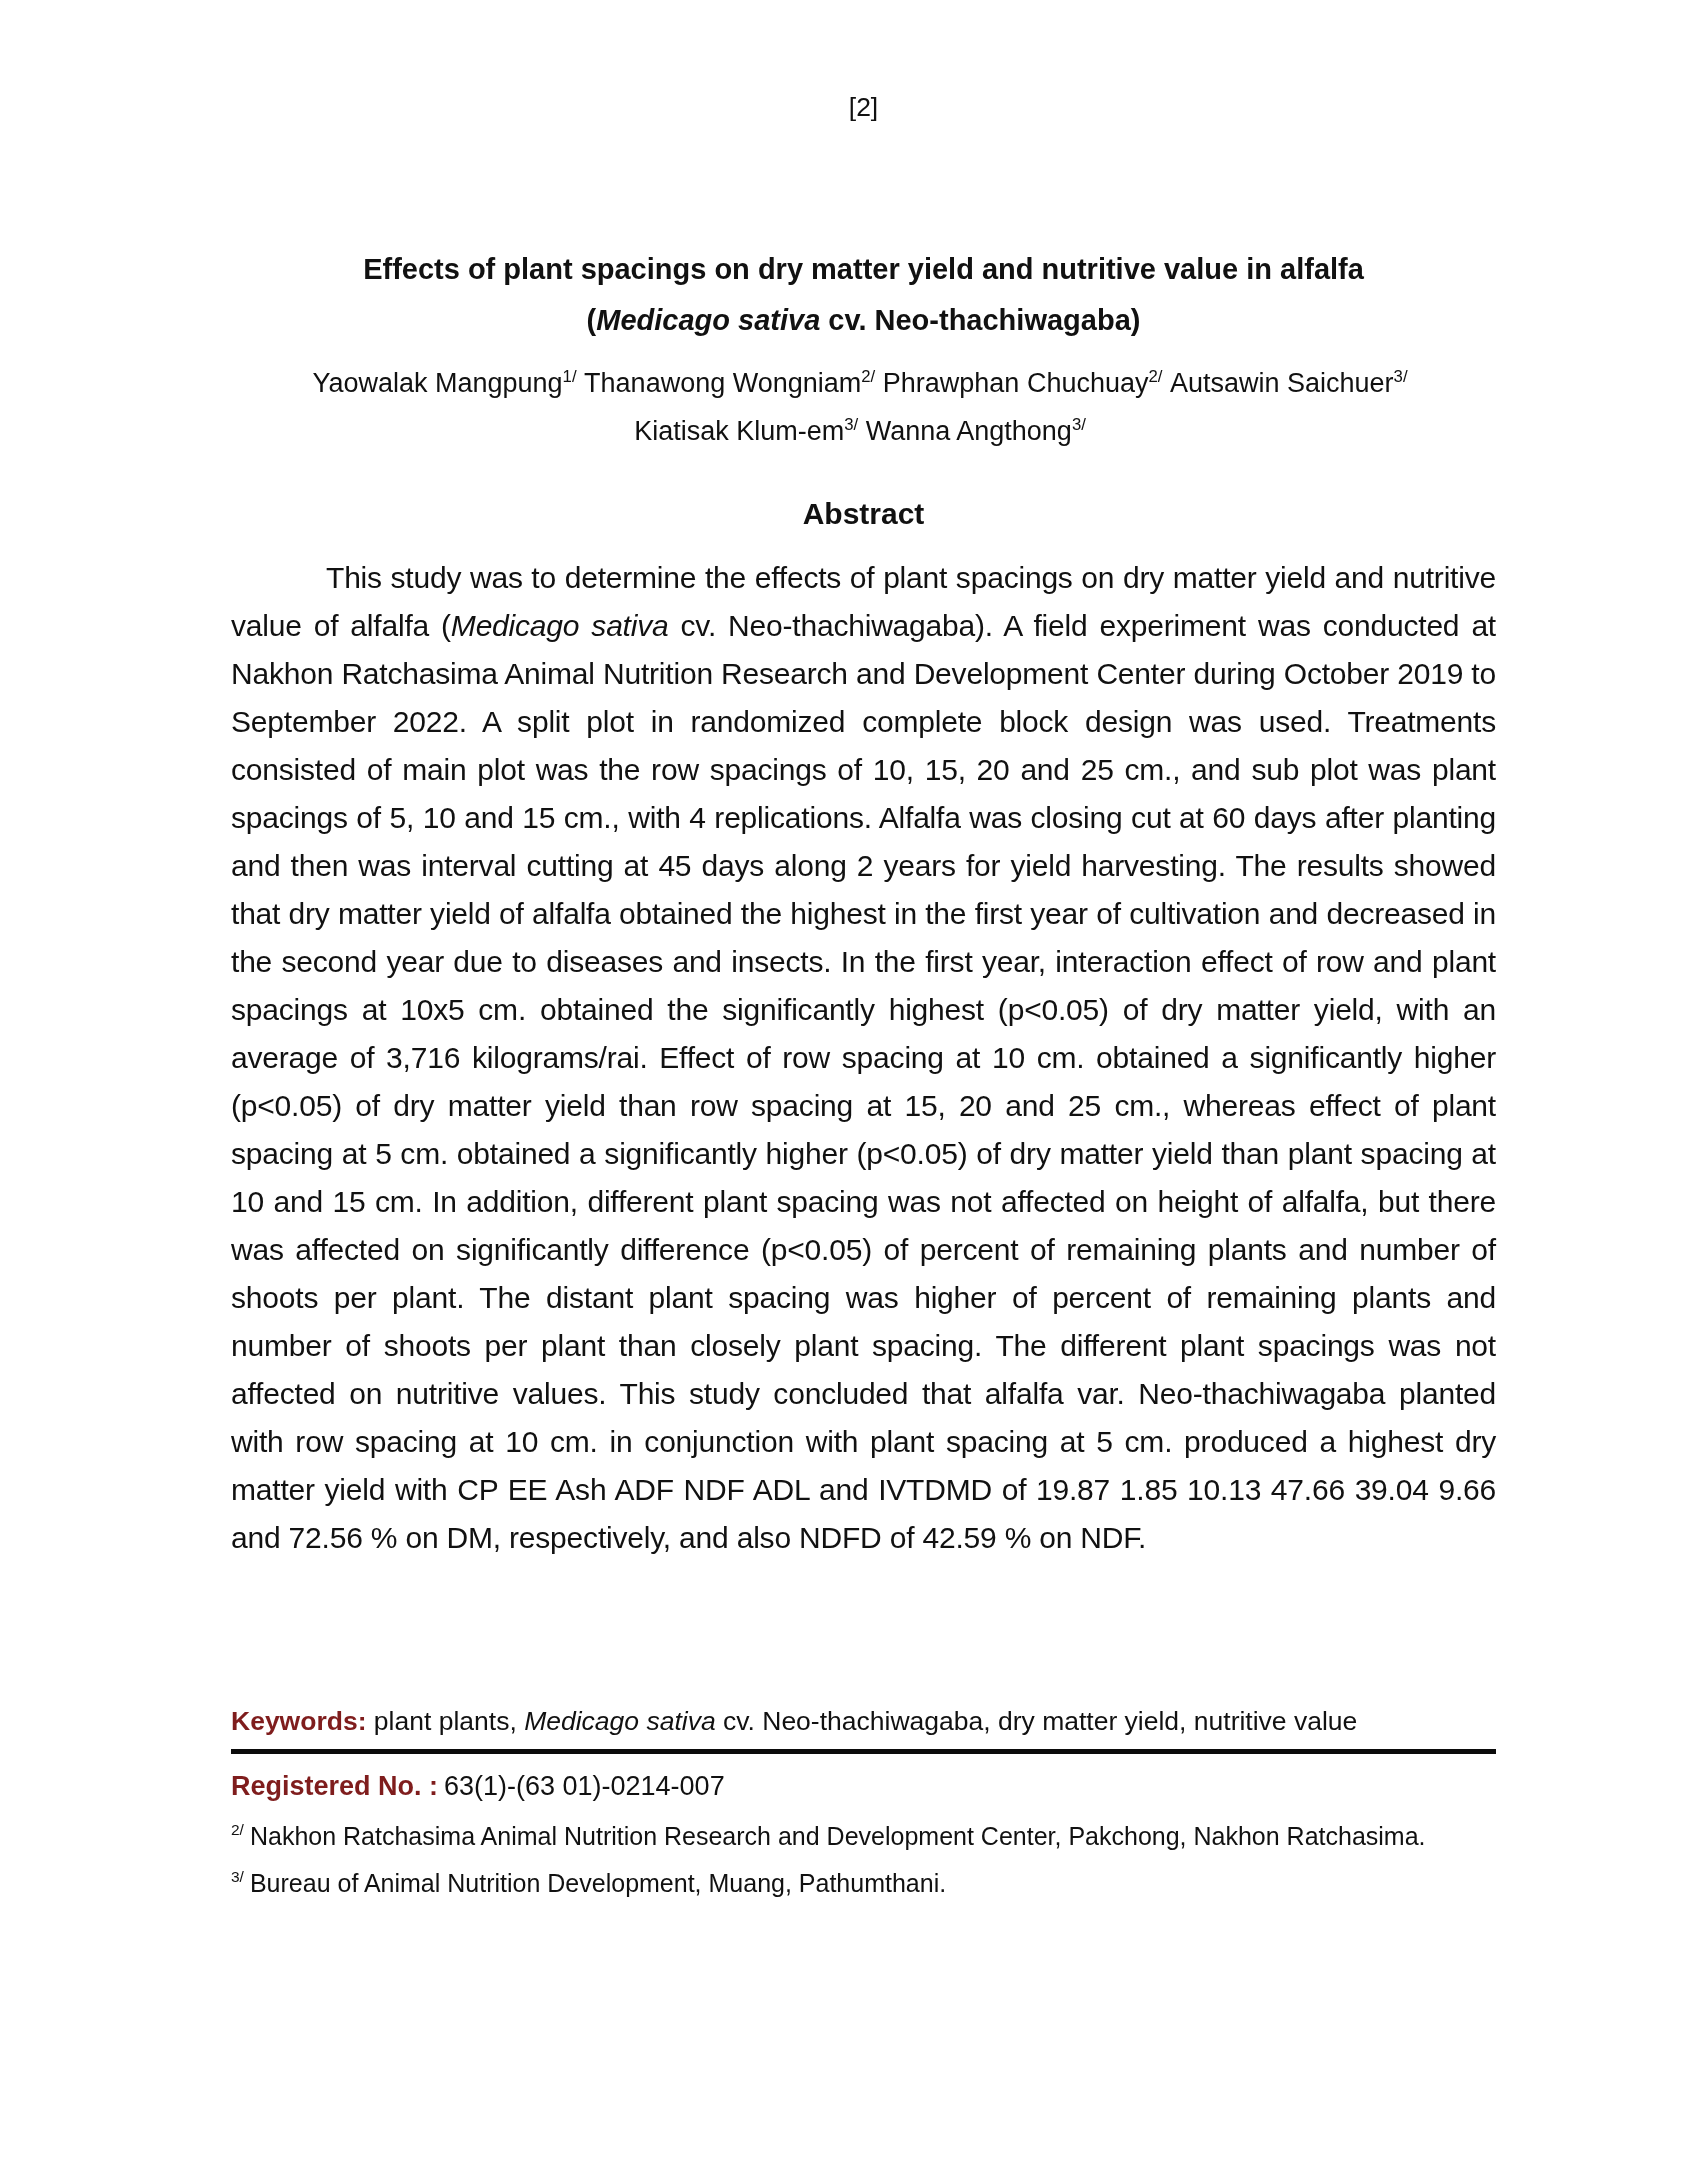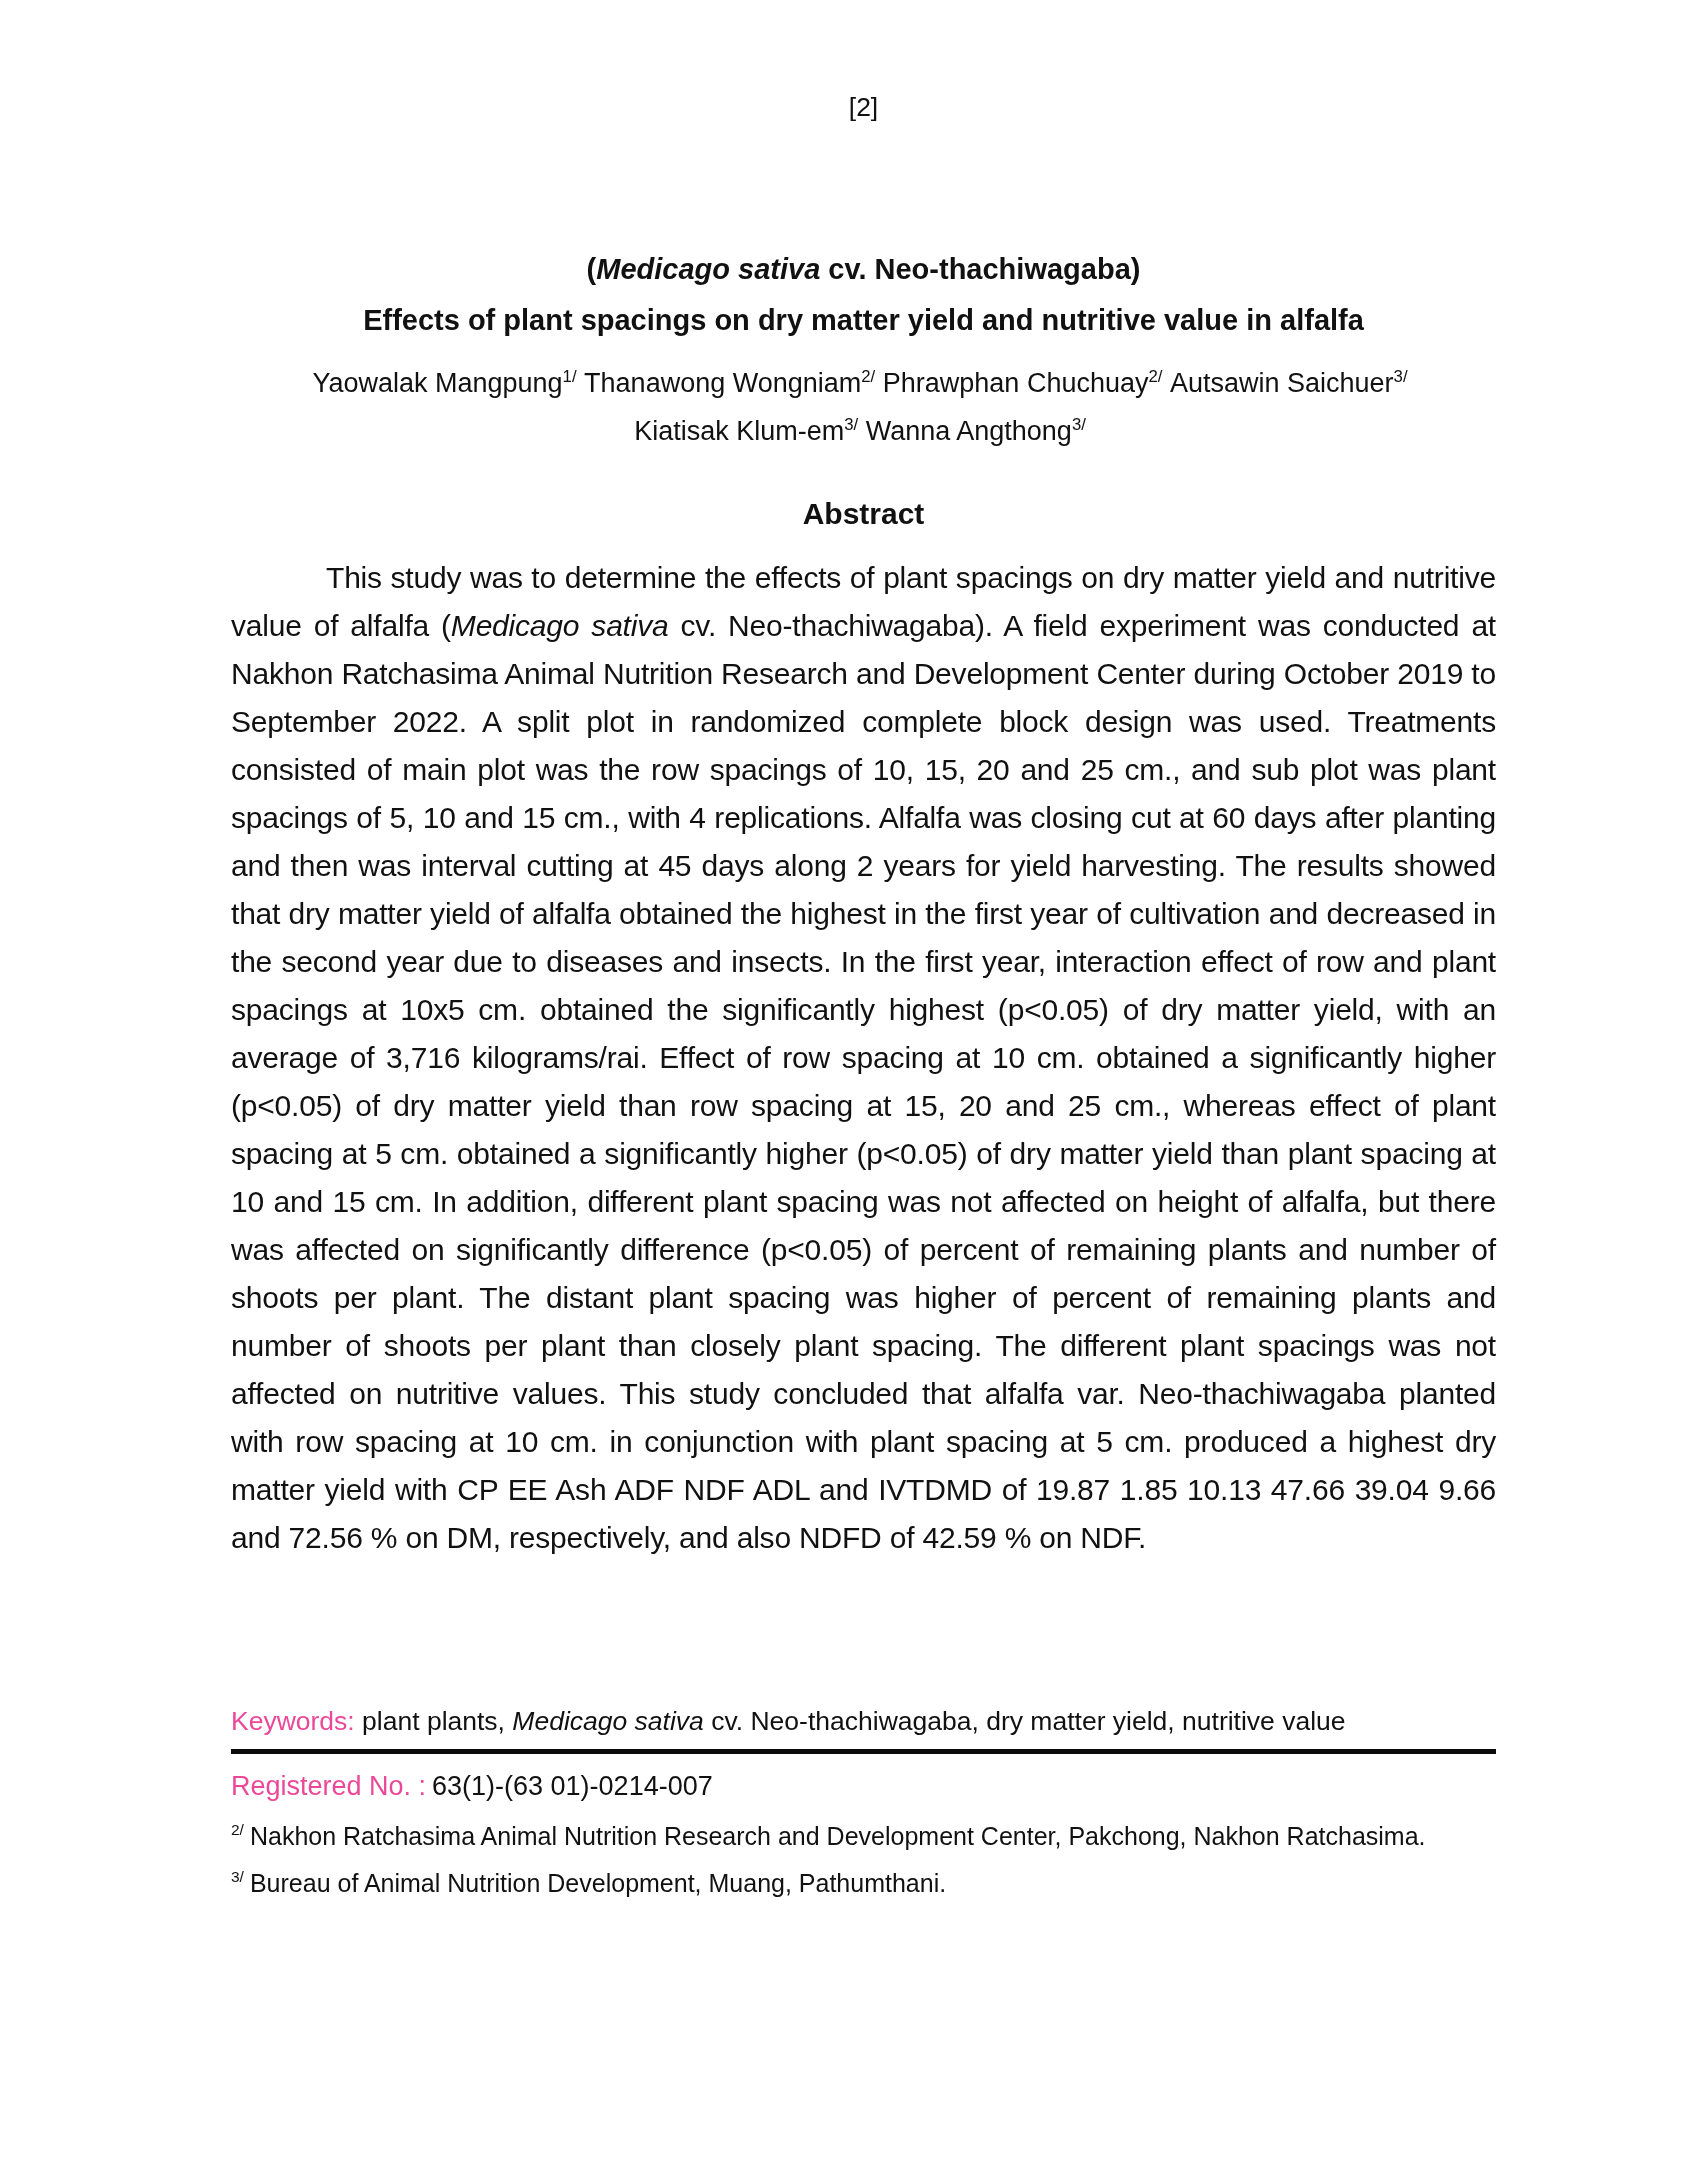--- a/index.html
+++ b/index.html
@@ -86,33 +86,33 @@
   .registered .reg-value { margin-left: 0.22em; }
   .footnotes {
     margin-top: 8.4px;
   }
   .footnote {
     font-size: 25px;
     line-height: 47px;
     white-space: nowrap;
   }
   .footnote sup { margin-right: 6px; }
-  b, strong { font-weight: normal; color: #ec4899; text-align: right; }
+  b, strong { font-weight: bold; color: #7f1d1d; text-align: right; }
   em { font-style: italic; }
 </style>
 </head>
 <body>
 
 <div class="page">
 
   <div class="page-number">[2]</div>
 
   <h1 class="title">
+    <span class="t-line">Effects of plant spacings on dry matter yield and nutritive value in alfalfa</span>
     <span class="t-line"><span>(</span><em>Medicago sativa</em><span> cv. Neo-thachiwagaba)</span></span>
-    <span class="t-line">Effects of plant spacings on dry matter yield and nutritive value in alfalfa</span>
   </h1>
 
   <div class="authors">
     <span class="a-line"><span class="author"><span>Yaowalak Mangpung</span><sup>1/</sup></span><span class="author"><span>Thanawong Wongniam</span><sup>2/</sup></span><span class="author"><span>Phrawphan Chuchuay</span><sup>2/</sup></span><span class="author"><span>Autsawin Saichuer</span><sup>3/</sup></span></span>
     <span class="a-line"><span class="author"><span>Kiatisak Klum-em</span><sup>3/</sup></span><span class="author"><span>Wanna Angthong</span><sup>3/</sup></span></span>
   </div>
 
   <h2 class="abstract-heading">Abstract</h2>
 
   <p class="abstract-body"><span>This study was to determine the effects of plant spacings on dry matter yield and nutritive value of alfalfa (</span><em>Medicago sativa</em><span> cv. Neo-thachiwagaba). A field experiment was conducted at Nakhon Ratchasima Animal Nutrition Research and Development Center during October 2019 to September 2022. A split plot in randomized complete block design was used. Treatments consisted of main plot was the row spacings of 10, 15, 20 and 25 cm., and sub plot was plant spacings of 5, 10 and 15 cm., with 4 replications. Alfalfa was closing cut at 60 days after planting and then was interval cutting at 45 days along 2 years for yield harvesting. The results showed that dry matter yield of alfalfa obtained the highest in the first year of cultivation and decreased in the second year due to diseases and insects. In the first year, interaction effect of row and plant spacings at 10x5 cm. obtained the significantly highest (p&lt;0.05) of dry matter yield, with an average of 3,716 kilograms/rai. Effect of row spacing at 10 cm. obtained a significantly higher (p&lt;0.05) of dry matter yield than row spacing at 15, 20 and 25 cm., whereas effect of plant spacing at 5 cm. obtained a significantly higher (p&lt;0.05) of dry matter yield than plant spacing at 10 and 15 cm. In addition, different plant spacing was not affected on height of alfalfa, but there was affected on significantly difference (p&lt;0.05) of percent of remaining plants and number of shoots per plant. The distant plant spacing was higher of percent of remaining plants and number of shoots per plant than closely plant spacing. The different plant spacings was not affected on nutritive values. This study concluded that alfalfa var. Neo-thachiwagaba planted with row spacing at 10 cm. in conjunction with plant spacing at 5 cm. produced a highest dry matter yield with CP EE Ash ADF NDF ADL and IVTDMD of 19.87 1.85 10.13 47.66 39.04 9.66 and 72.56 % on DM, respectively, and also NDFD of 42.59 % on NDF.</span></p>

